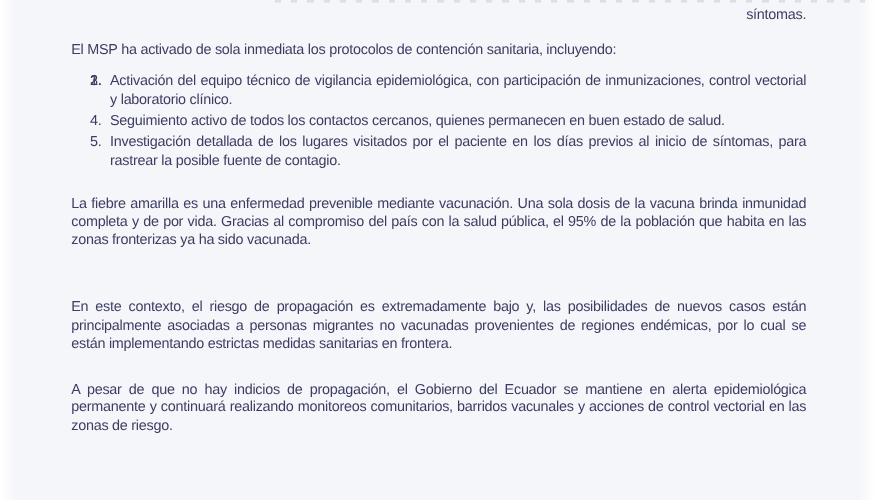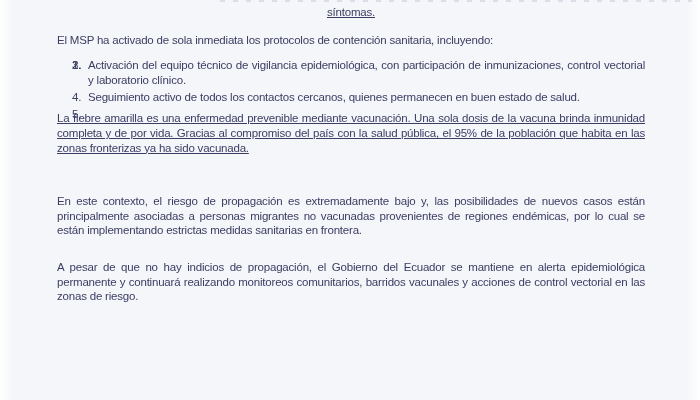--- a/index.html
+++ b/index.html
@@ -33,42 +33,42 @@
     height: 2px;
     background: repeating-linear-gradient(90deg,
       rgba(125,130,165,0.38) 0px, rgba(125,130,165,0.38) 5px,
       rgba(125,130,165,0.0) 5px, rgba(125,130,165,0.0) 13px);
     opacity: 0.55;
   }
   p {
     margin: 0;
     text-align: justify;
   }
-  .p-fragment   { padding-top: 5px; text-align: center; text-decoration: underline; }
+  .p-fragment   { padding-top: 5px; text-align: right; }
   .p-intro      { margin-top: 13px; }
   ol.protocols {
     margin: 11px 0 0 0;
     padding: 0;
     list-style: none;
   }
   ol.protocols li {
     position: relative;
     padding-left: 31px;
     text-align: justify;
     margin-top: 2.5px;
   }
   ol.protocols li:first-child { margin-top: 0; }
   ol.protocols .num {
     position: absolute;
     left: 15px;
     top: 0;
     width: 15px;
     text-align: left;
   }
-  .p-body1 { margin-top: 7px; text-decoration: underline; }
+  .p-body1 { margin-top: 20px; }
   .p-body2 { margin-top: 39px; }
   .p-body3 { margin-top: 22px; }
 </style>
 </head>
 <body>
 
 <div class="page">
 
   <div class="clip-line"></div>
 
@@ -86,20 +86,21 @@
     <li>
       <span class="num">3.</span>
       <span>Activación del equipo técnico de vigilancia epidemiológica, con participación de inmunizaciones, control vectorial y laboratorio clínico.</span>
     </li>
     <li>
       <span class="num">4.</span>
       <span>Seguimiento activo de todos los contactos cercanos, quienes permanecen en buen estado de salud.</span>
     </li>
     <li>
       <span class="num">5.</span>
+      <span>Investigación detallada de los lugares visitados por el paciente en los días previos al inicio de síntomas, para rastrear la posible fuente de contagio.</span>
     </li>
   </ol>
 
   <p class="p-body1">La fiebre amarilla es una enfermedad prevenible mediante vacunación. Una sola dosis de la vacuna brinda inmunidad completa y de por vida. Gracias al compromiso del país con la salud pública, el 95% de la población que habita en las zonas fronterizas ya ha sido vacunada.</p>
 
   <p class="p-body2">En este contexto, el riesgo de propagación es extremadamente bajo y, las posibilidades de nuevos casos están principalmente asociadas a personas migrantes no vacunadas provenientes de regiones endémicas, por lo cual se están implementando estrictas medidas sanitarias en frontera.</p>
 
   <p class="p-body3">A pesar de que no hay indicios de propagación, el Gobierno del Ecuador se mantiene en alerta epidemiológica permanente y continuará realizando monitoreos comunitarios, barridos vacunales y acciones de control vectorial en las zonas de riesgo.</p>
 
 </div>

